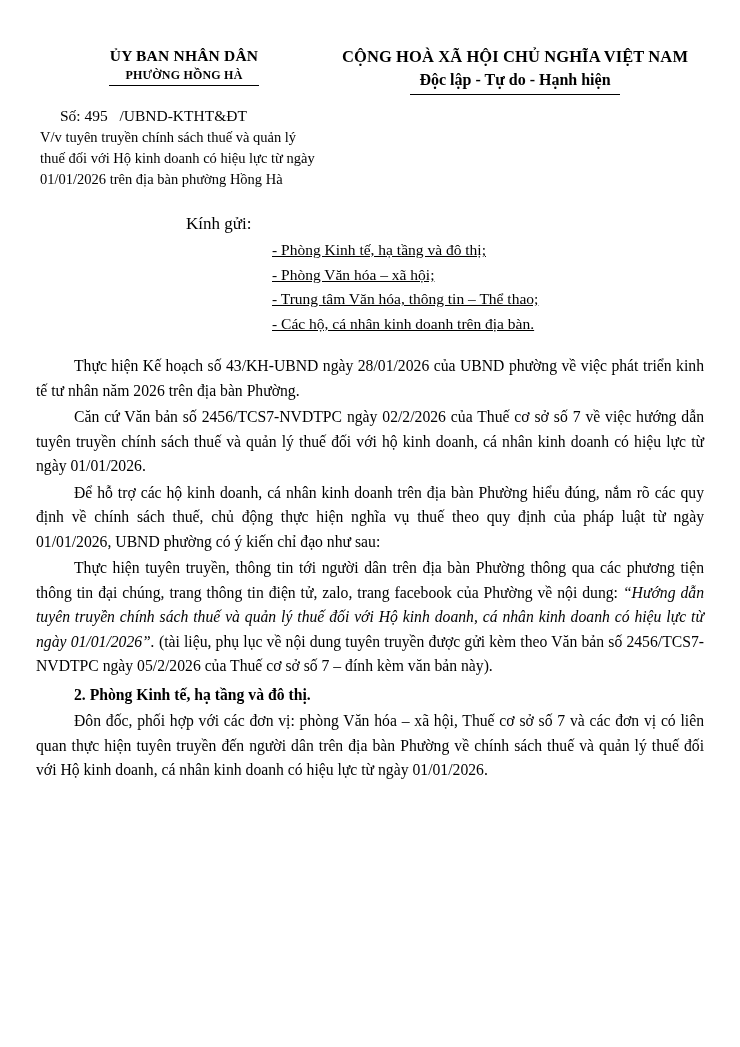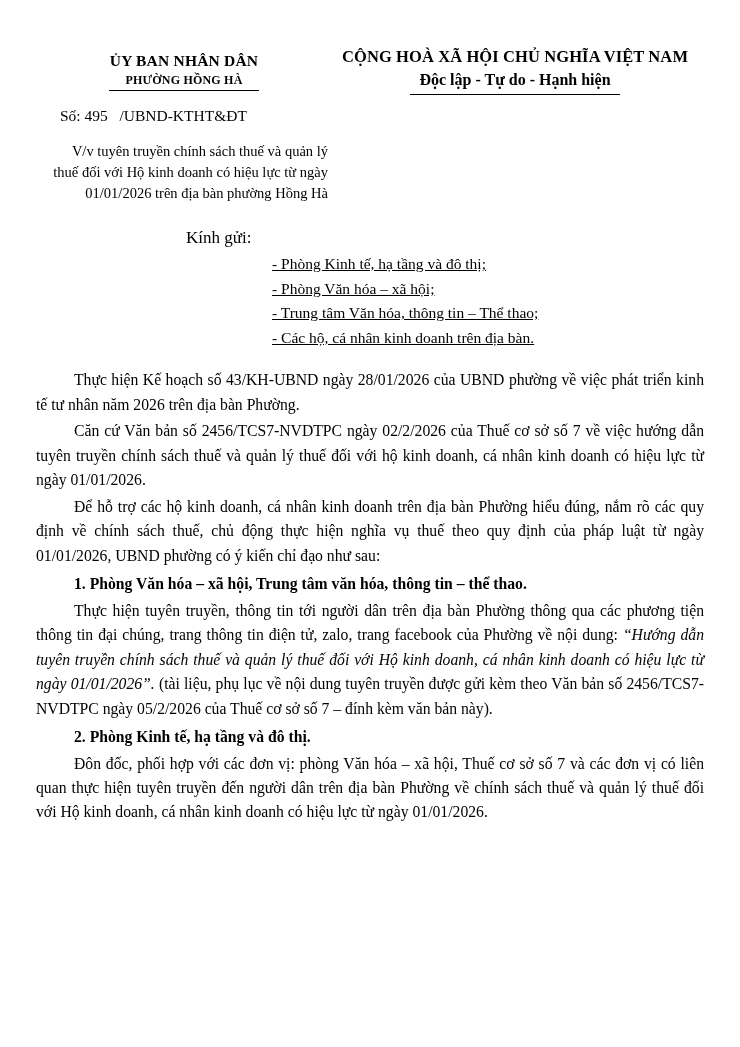--- a/index.html
+++ b/index.html
@@ -20,21 +20,21 @@
     width: 740px;
     height: 1047px;
     padding: 0;
     box-sizing: border-box;
   }
 
   
   .header {
     display: flex;
     flex-direction: row;
-    align-items: center;
+    align-items: flex-start;
     padding: 46px 34px 0 34px;
     box-sizing: border-box;
   }
   .header-left {
     width: 290px;
     text-align: center;
     padding-left: 10px;
     box-sizing: border-box;
   }
   .header-right {
@@ -90,23 +90,23 @@
     width: 300px;
     box-sizing: border-box;
   }
   .docnum {
     font-size: 15.5px;
     padding-left: 26px;
     white-space: pre;
   }
   .subject {
     font-size: 14.5px;
-    text-align: right;
+    text-align: left;
     line-height: 1.45;
-    margin-top: 16px;
+    margin-top: 2px;
     padding: 0 6px;
   }
   .subheader-right {
     flex: 1;
     text-align: center;
     font-style: italic;
     font-size: 15.5px;
     padding-top: 14px;
     padding-left: 6px;
     box-sizing: border-box;
@@ -189,19 +189,18 @@
       <div class="recipient-item">- Phòng Văn hóa – xã hội;</div>
       <div class="recipient-item">- Trung tâm Văn hóa, thông tin – Thể thao;</div>
       <div class="recipient-item">- Các hộ, cá nhân kinh doanh trên địa bàn.</div>
     </div>
   </div>
 
   <div class="body">
     <p>Thực hiện Kế hoạch số 43/KH-UBND ngày 28/01/2026 của UBND phường về việc phát triển kinh tế tư nhân năm 2026 trên địa bàn Phường.</p>
     <p>Căn cứ Văn bản số 2456/TCS7-NVDTPC ngày 02/2/2026 của Thuế cơ sở số 7 về việc hướng dẫn tuyên truyền chính sách thuế và quản lý thuế đối với hộ kinh doanh, cá nhân kinh doanh có hiệu lực từ ngày 01/01/2026.</p>
     <p>Để hỗ trợ các hộ kinh doanh, cá nhân kinh doanh trên địa bàn Phường hiểu đúng, nắm rõ các quy định về chính sách thuế, chủ động thực hiện nghĩa vụ thuế theo quy định của pháp luật từ ngày 01/01/2026, UBND phường có ý kiến chỉ đạo như sau:</p>
-    <p class="heading">1. Phòng Văn hóa – xã hội, Trung tâm văn hóa, thông tin – thể thao.</p>
     <p><span>Thực hiện tuyên truyền, thông tin tới người dân trên địa bàn Phường thông qua các phương tiện thông tin đại chúng, trang thông tin điện tử, zalo, trang facebook của Phường về nội dung: </span><span class="ital">“Hướng dẫn tuyên truyền chính sách thuế và quản lý thuế đối với Hộ kinh doanh, cá nhân kinh doanh có hiệu lực từ ngày 01/01/2026”.</span><span> (tài liệu, phụ lục về nội dung tuyên truyền được gửi kèm theo Văn bản số 2456/TCS7-NVDTPC ngày 05/2/2026 của Thuế cơ sở số 7 – đính kèm văn bản này).</span></p>
     <p class="heading">2. Phòng Kinh tế, hạ tầng và đô thị.</p>
     <p>Đôn đốc, phối hợp với các đơn vị: phòng Văn hóa – xã hội, Thuế cơ sở số 7 và các đơn vị có liên quan thực hiện tuyên truyền đến người dân trên địa bàn Phường về chính sách thuế và quản lý thuế đối với Hộ kinh doanh, cá nhân kinh doanh có hiệu lực từ ngày 01/01/2026.</p>
   </div>
 
 </div>
 
 </body></html>

